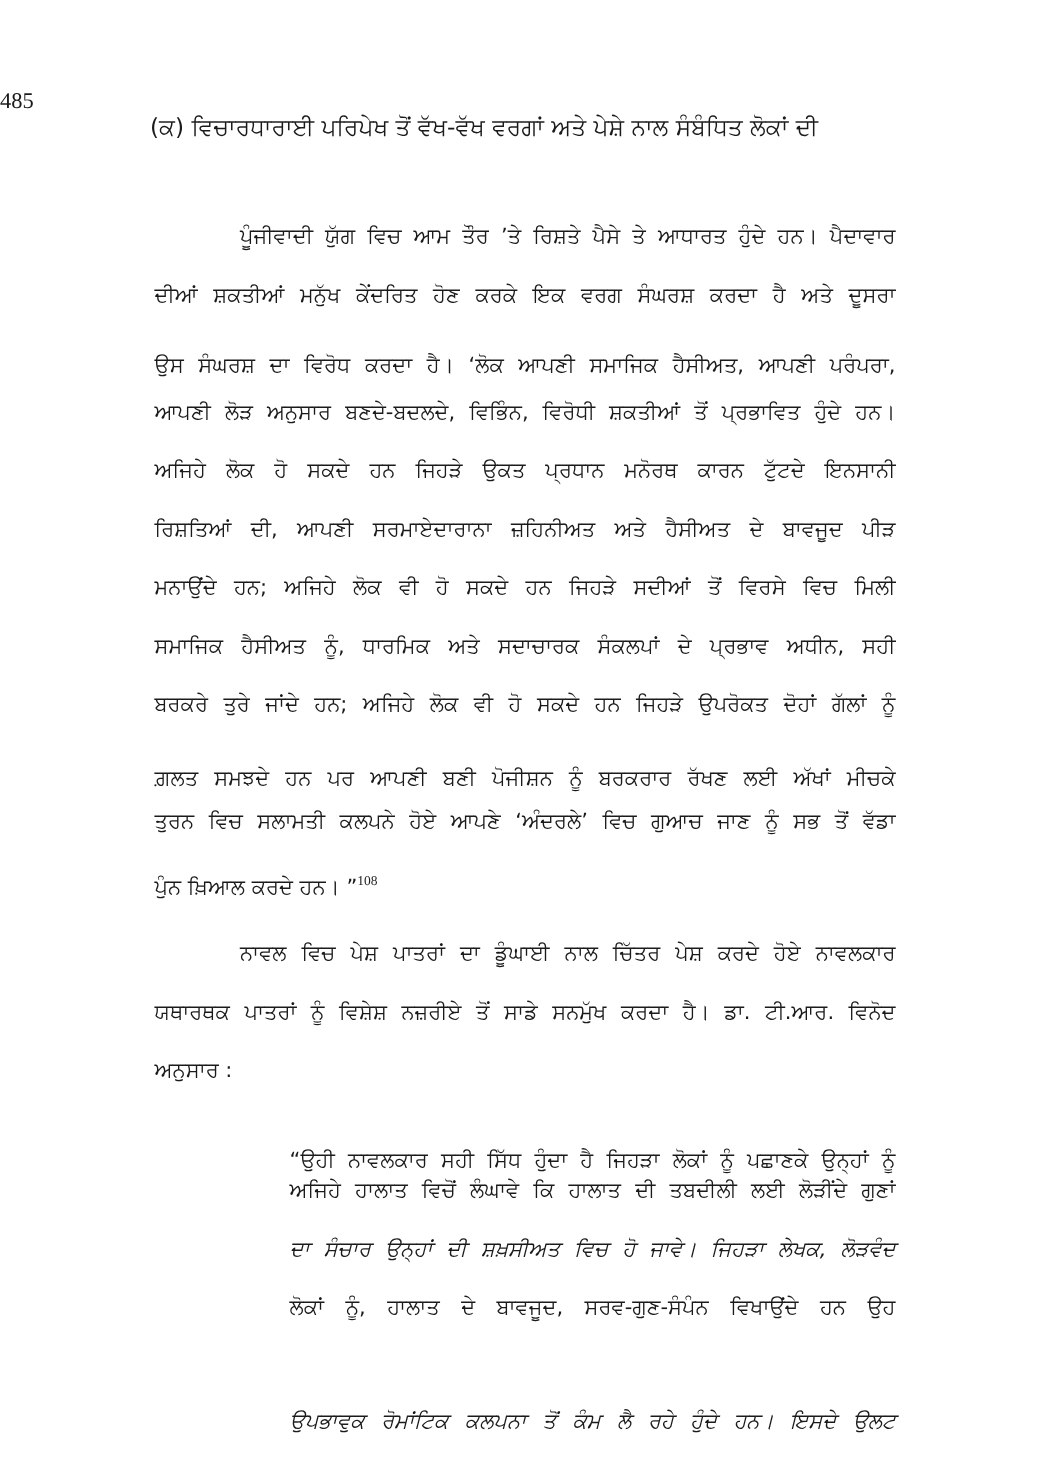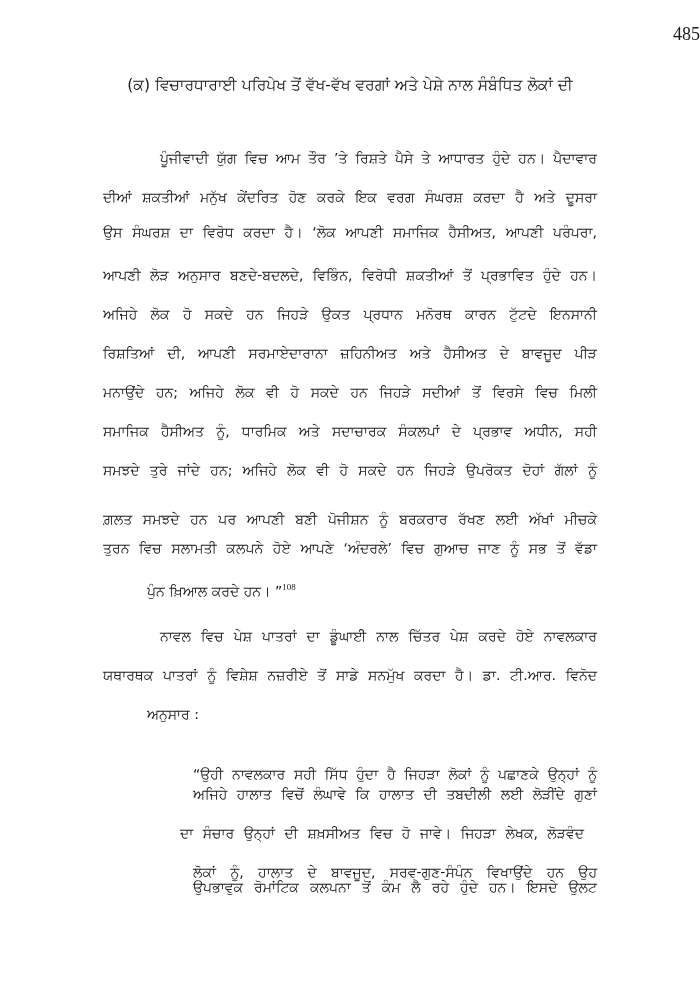--- a/index.html
+++ b/index.html
@@ -2,34 +2,34 @@
 <html><head>
   <meta charset="utf-8">
   <style>
     html, body { margin: 0; padding: 0; background: #ffffff; }
     body {
       width: 700px; height: 989px; position: relative; overflow: hidden;
       color: #1a1a1a;
       font-family: "DejaVu Sans", "Liberation Sans", sans-serif;
     }
     .page-number {
-      position: absolute; top: 24px; left: 0; width: 700px; text-align: right;
-      font-family: "Liberation Serif", "DejaVu Serif", serif; font-size: 18px;
+      position: absolute; top: 60px; left: 0; width: 700px; text-align: left;
+      font-family: "Liberation Serif", "DejaVu Serif", serif; font-size: 15px;
     }
     .heading {
       position: absolute; top: 74px; left: 100px; width: 500px;
-      font-size: 15.5px; line-height: 23px; text-align: center;
+      font-size: 15.5px; line-height: 23px; text-align: left;
     }
     .heading .line { display: block; white-space: nowrap; }
     .line-row {
       position: absolute; left: 103px; width: 494px;
       font-size: 14px; line-height: 20px; white-space: nowrap;
       text-align: justify; text-align-last: justify;
     }
-    .line-row.last { text-align-last: left; margin-left: 44px; }
+    .line-row.last { text-align-last: left; }
     .line-row.indent { left: 160px; width: 437px; }
     .quote-row {
       position: absolute; left: 235px; width: 362px;
       font-size: 14px; line-height: 20px; white-space: nowrap;
       text-align: justify; text-align-last: justify;
     }
     sup.fn {
       font-family: "Liberation Serif", "DejaVu Serif", serif; font-size: 9px; vertical-align: 6px;
     }
   </style>
@@ -39,40 +39,40 @@
 <div>
   <div class="page-number">485</div>
 
   <div class="heading">
     <span class="line">(ਕ)  ਵਿਚਾਰਧਾਰਾਈ ਪਰਿਪੇਖ ਤੋਂ ਵੱਖ-ਵੱਖ ਵਰਗਾਂ ਅਤੇ ਪੇਸ਼ੇ ਨਾਲ ਸੰਬੰਧਿਤ ਲੋਕਾਂ ਦੀ</span>
   </div>
 
   <div>
     <div class="line-row indent" style="top:148px">ਪੂੰਜੀਵਾਦੀ ਯੁੱਗ ਵਿਚ ਆਮ ਤੌਰ ’ਤੇ ਰਿਸ਼ਤੇ ਪੈਸੇ ਤੇ ਆਧਾਰਤ ਹੁੰਦੇ ਹਨ। ਪੈਦਾਵਾਰ</div>
     <div class="line-row" style="top:187px">ਦੀਆਂ ਸ਼ਕਤੀਆਂ ਮਨੁੱਖ ਕੇਂਦਰਿਤ ਹੋਣ ਕਰਕੇ ਇਕ ਵਰਗ ਸੰਘਰਸ਼ ਕਰਦਾ ਹੈ ਅਤੇ ਦੂਸਰਾ</div>
-    <div class="line-row" style="top:222px">ਉਸ ਸੰਘਰਸ਼ ਦਾ ਵਿਰੋਧ ਕਰਦਾ ਹੈ। ‘ਲੋਕ ਆਪਣੀ ਸਮਾਜਿਕ ਹੈਸੀਅਤ, ਆਪਣੀ ਪਰੰਪਰਾ,</div>
+    <div class="line-row" style="top:234px">ਉਸ ਸੰਘਰਸ਼ ਦਾ ਵਿਰੋਧ ਕਰਦਾ ਹੈ। ‘ਲੋਕ ਆਪਣੀ ਸਮਾਜਿਕ ਹੈਸੀਅਤ, ਆਪਣੀ ਪਰੰਪਰਾ,</div>
     <div class="line-row" style="top:265px">ਆਪਣੀ ਲੋੜ ਅਨੁਸਾਰ ਬਣਦੇ-ਬਦਲਦੇ, ਵਿਭਿੰਨ, ਵਿਰੋਧੀ ਸ਼ਕਤੀਆਂ ਤੋਂ ਪ੍ਰਭਾਵਿਤ ਹੁੰਦੇ ਹਨ।</div>
     <div class="line-row" style="top:304px">ਅਜਿਹੇ ਲੋਕ ਹੋ ਸਕਦੇ ਹਨ ਜਿਹੜੇ ਉਕਤ ਪ੍ਰਧਾਨ ਮਨੋਰਥ ਕਾਰਨ ਟੁੱਟਦੇ ਇਨਸਾਨੀ</div>
     <div class="line-row" style="top:343px">ਰਿਸ਼ਤਿਆਂ ਦੀ, ਆਪਣੀ ਸਰਮਾਏਦਾਰਾਨਾ ਜ਼ਹਿਨੀਅਤ ਅਤੇ ਹੈਸੀਅਤ ਦੇ ਬਾਵਜੂਦ ਪੀੜ</div>
     <div class="line-row" style="top:382px">ਮਨਾਉਂਦੇ ਹਨ; ਅਜਿਹੇ ਲੋਕ ਵੀ ਹੋ ਸਕਦੇ ਹਨ ਜਿਹੜੇ ਸਦੀਆਂ ਤੋਂ ਵਿਰਸੇ ਵਿਚ ਮਿਲੀ</div>
     <div class="line-row" style="top:421px">ਸਮਾਜਿਕ ਹੈਸੀਅਤ ਨੂੰ, ਧਾਰਮਿਕ ਅਤੇ ਸਦਾਚਾਰਕ ਸੰਕਲਪਾਂ ਦੇ ਪ੍ਰਭਾਵ ਅਧੀਨ, ਸਹੀ</div>
-    <div class="line-row" style="top:460px">ਸਮਝਦੇ ਤੁਰੇ ਜਾਂਦੇ ਹਨ; ਅਜਿਹੇ ਲੋਕ ਵੀ ਹੋ ਸਕਦੇ ਹਨ ਜਿਹੜੇ ਉਪਰੋਕਤ ਦੋਹਾਂ ਗੱਲਾਂ ਨੂੰ</div>
+    <div class="line-row" style="top:460px">ਬਰਕਰੇ ਤੁਰੇ ਜਾਂਦੇ ਹਨ; ਅਜਿਹੇ ਲੋਕ ਵੀ ਹੋ ਸਕਦੇ ਹਨ ਜਿਹੜੇ ਉਪਰੋਕਤ ਦੋਹਾਂ ਗੱਲਾਂ ਨੂੰ</div>
     <div class="line-row" style="top:509px">ਗ਼ਲਤ ਸਮਝਦੇ ਹਨ ਪਰ ਆਪਣੀ ਬਣੀ ਪੋਜੀਸ਼ਨ ਨੂੰ ਬਰਕਰਾਰ ਰੱਖਣ ਲਈ ਅੱਖਾਂ ਮੀਚਕੇ</div>
     <div class="line-row" style="top:538px">ਤੁਰਨ ਵਿਚ ਸਲਾਮਤੀ ਕਲਪਨੇ ਹੋਏ ਆਪਣੇ ‘ਅੰਦਰਲੇ’ ਵਿਚ ਗੁਆਚ ਜਾਣ ਨੂੰ ਸਭ ਤੋਂ ਵੱਡਾ</div>
     <div class="line-row last" style="top:577px">
       <span>ਪੁੰਨ ਖ਼ਿਆਲ ਕਰਦੇ ਹਨ। ”</span><sup class="fn">108</sup>
     </div>
   </div>
 
   <div>
     <div class="line-row indent" style="top:626px">ਨਾਵਲ ਵਿਚ ਪੇਸ਼ ਪਾਤਰਾਂ ਦਾ ਡੂੰਘਾਈ ਨਾਲ ਚਿੱਤਰ ਪੇਸ਼ ਕਰਦੇ ਹੋਏ ਨਾਵਲਕਾਰ</div>
     <div class="line-row" style="top:665px">ਯਥਾਰਥਕ ਪਾਤਰਾਂ ਨੂੰ ਵਿਸ਼ੇਸ਼ ਨਜ਼ਰੀਏ ਤੋਂ ਸਾਡੇ ਸਨਮੁੱਖ ਕਰਦਾ ਹੈ। ਡਾ. ਟੀ.ਆਰ. ਵਿਨੋਦ</div>
     <div class="line-row last" style="top:704px">ਅਨੁਸਾਰ :</div>
   </div>
 
   <div>
     <div class="quote-row" style="top:764px; left:193px; width:404px;">“ਉਹੀ ਨਾਵਲਕਾਰ ਸਹੀ ਸਿੱਧ ਹੁੰਦਾ ਹੈ ਜਿਹੜਾ ਲੋਕਾਂ ਨੂੰ ਪਛਾਣਕੇ ਉਨ੍ਹਾਂ ਨੂੰ</div>
     <div class="quote-row" style="top:784px; left:193px; width:404px;">ਅਜਿਹੇ ਹਾਲਾਤ ਵਿਚੋਂ ਲੰਘਾਵੇ ਕਿ ਹਾਲਾਤ ਦੀ ਤਬਦੀਲੀ ਲਈ ਲੋੜੀਂਦੇ ਗੁਣਾਂ</div>
-    <div class="quote-row" style="top:823px; left:180px; width:404px;">ਦਾ ਸੰਚਾਰ ਉਨ੍ਹਾਂ ਦੀ ਸ਼ਖ਼ਸੀਅਤ ਵਿਚ ਹੋ ਜਾਵੇ। ਜਿਹੜਾ ਲੇਖਕ, ਲੋੜਵੰਦ</div>
+    <div class="quote-row" style="top:823px; left:193px; width:404px;font-style:italic;">ਦਾ ਸੰਚਾਰ ਉਨ੍ਹਾਂ ਦੀ ਸ਼ਖ਼ਸੀਅਤ ਵਿਚ ਹੋ ਜਾਵੇ। ਜਿਹੜਾ ਲੇਖਕ, ਲੋੜਵੰਦ</div>
     <div class="quote-row" style="top:862px; left:193px; width:404px;">ਲੋਕਾਂ ਨੂੰ, ਹਾਲਾਤ ਦੇ ਬਾਵਜੂਦ, ਸਰਵ-ਗੁਣ-ਸੰਪੰਨ ਵਿਖਾਉਂਦੇ ਹਨ ਉਹ</div>
-    <div class="quote-row" style="top:877px; left:193px; width:404px;">ਉਪਭਾਵੁਕ ਰੋਮਾਂਟਿਕ ਕਲਪਨਾ ਤੋਂ ਕੰਮ ਲੈ ਰਹੇ ਹੁੰਦੇ ਹਨ। ਇਸਦੇ ਉਲਟ</div>
+    <div class="quote-row" style="top:938px; left:193px; width:404px;font-style:italic;">ਉਪਭਾਵੁਕ ਰੋਮਾਂਟਿਕ ਕਲਪਨਾ ਤੋਂ ਕੰਮ ਲੈ ਰਹੇ ਹੁੰਦੇ ਹਨ। ਇਸਦੇ ਉਲਟ</div>
   </div>
 </div>
 
 </body></html>

